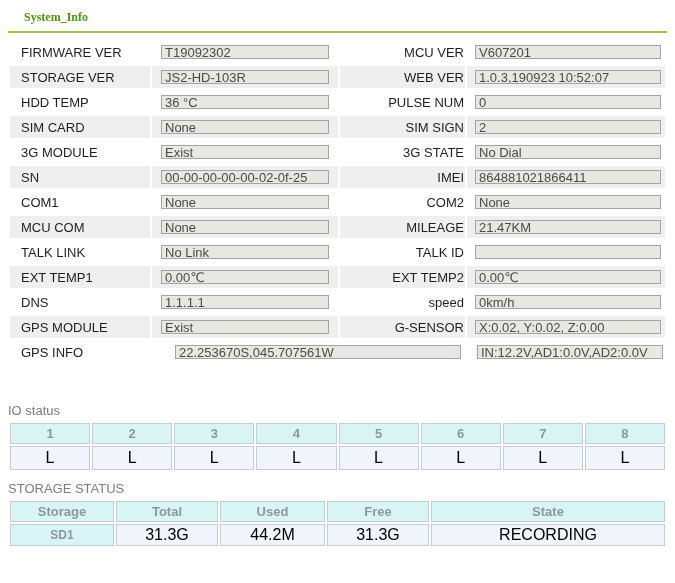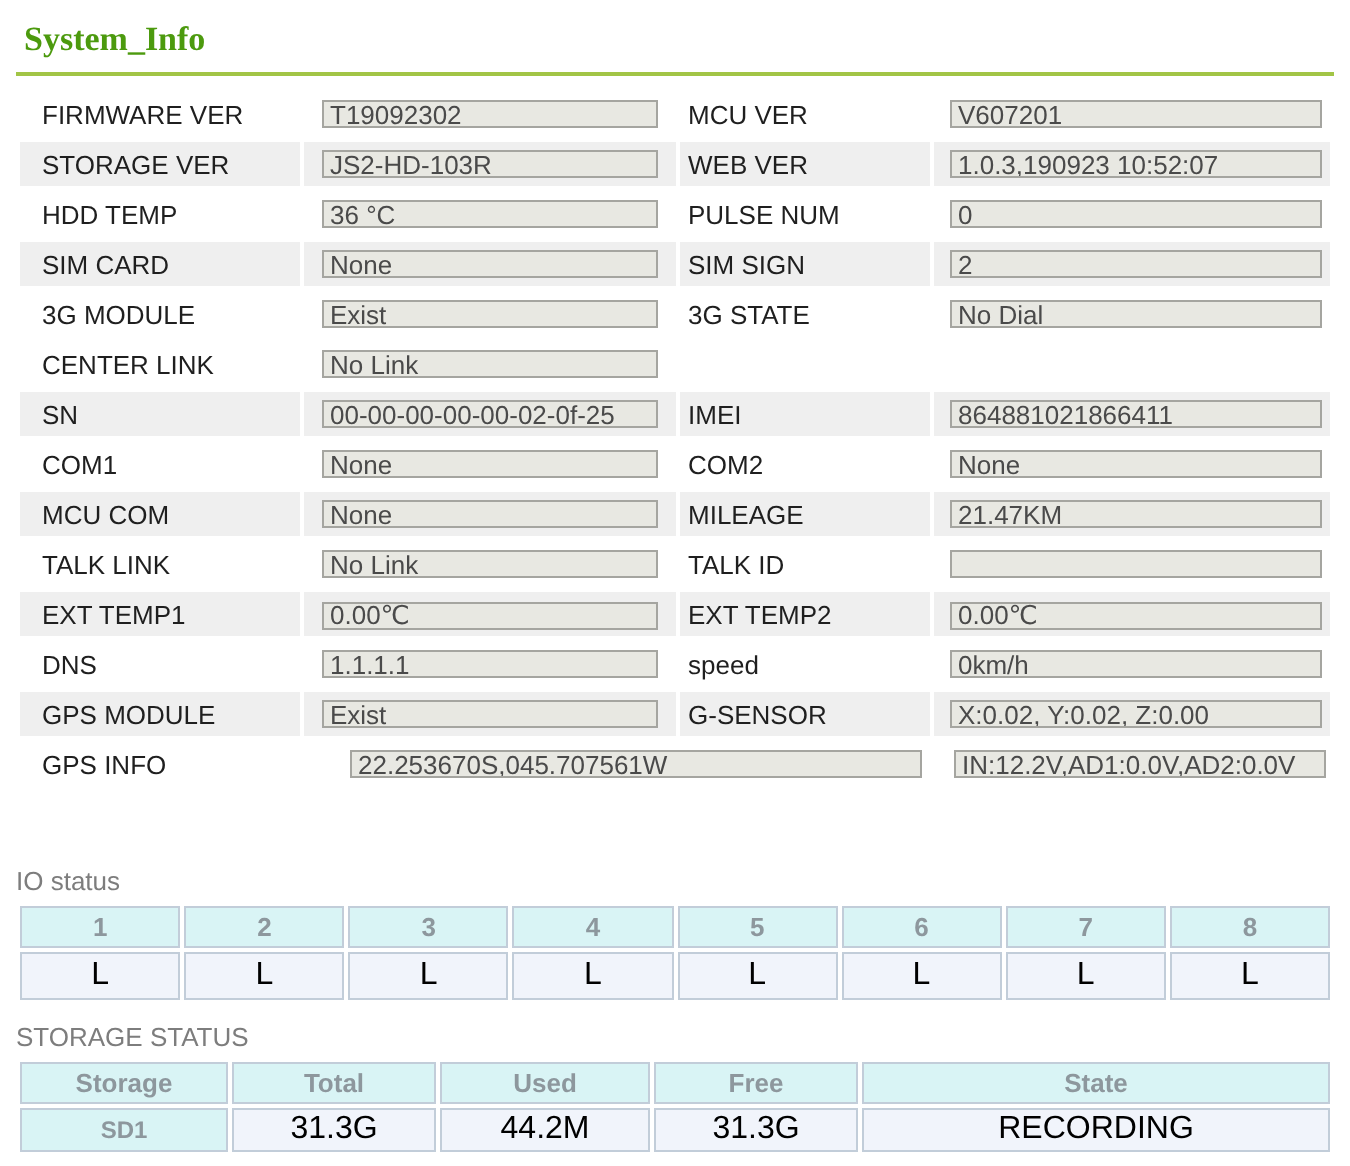--- a/index.html
+++ b/index.html
@@ -3,32 +3,32 @@
 <meta charset="utf-8">
 <style>
   html,body{margin:0;padding:0;}
   body{
     width:675px;height:583px;overflow:hidden;background:#ffffff;
     font-family:"Liberation Sans","DejaVu Sans",sans-serif;
   }
   .page{padding:6px 8px;}
   .title{
     font-family:"Liberation Serif","DejaVu Serif",serif;
-    font-weight:bold;font-size:17px;color:#4c9a0e;margin:4px 0 0 4px;
+    font-weight:bold;font-size:12px;color:#4c9a0e;margin:4px 0 0 16px;
   }
   .divider{height:2px;background:#a2c546;margin-top:6px;}
 
   
   table.form{
     border-collapse:separate;border-spacing:2px 3px;
     width:659px;margin-top:5px;table-layout:fixed;
   }
   table.form td{height:20px;font-size:13px;color:#1f1f1f;vertical-align:middle;overflow:hidden;white-space:nowrap;}
   td.lbl{width:128px;padding-left:11px;}
-  td.lbl2{width:120px;padding-left:4px;}
+  td.lbl2{width:120px;padding-left:4px;text-align:right;}
   td.inp{width:184px;}
   td.inp2{width:auto;}
   tr.alt td{background:#efefef;}
   input.field{
     box-sizing:border-box;height:14px;background:#e8e8e2;
     border:1px solid #a5a5a0;font-size:13px;color:#4a4a4a;
     padding:0 3px;font-family:"Liberation Sans","DejaVu Sans",sans-serif;
   }
   .f1{width:168px;margin-left:8px;}
   .f2{width:186px;margin-left:7px;}
@@ -84,26 +84,20 @@
           <td class="lbl">SIM CARD</td>
           <td class="inp"><input type="text" readonly="" class="field f1" value="None" style=""></td>
           <td class="lbl lbl2">SIM SIGN</td>
           <td class="inp2"><input type="text" readonly="" class="field f2" value="2" style=""></td>
         </tr>
         <tr class="">
           <td class="lbl">3G MODULE</td>
           <td class="inp"><input type="text" readonly="" class="field f1" value="Exist" style=""></td>
           <td class="lbl lbl2">3G STATE</td>
           <td class="inp2"><input type="text" readonly="" class="field f2" value="No Dial" style=""></td>
-        </tr>
-        <tr class="">
-          <td class="lbl">CENTER LINK</td>
-          <td class="inp"><input type="text" readonly="" class="field f1" value="No Link" style=""></td>
-          <td class="lbl lbl2"></td>
-          <td class="inp2"></td>
         </tr>
         <tr class="alt">
           <td class="lbl">SN</td>
           <td class="inp"><input type="text" readonly="" class="field f1" value="00-00-00-00-00-02-0f-25" style=""></td>
           <td class="lbl lbl2">IMEI</td>
           <td class="inp2"><input type="text" readonly="" class="field f2" value="864881021866411" style=""></td>
         </tr>
         <tr class="">
           <td class="lbl">COM1</td>
           <td class="inp"><input type="text" readonly="" class="field f1" value="None" style=""></td>

